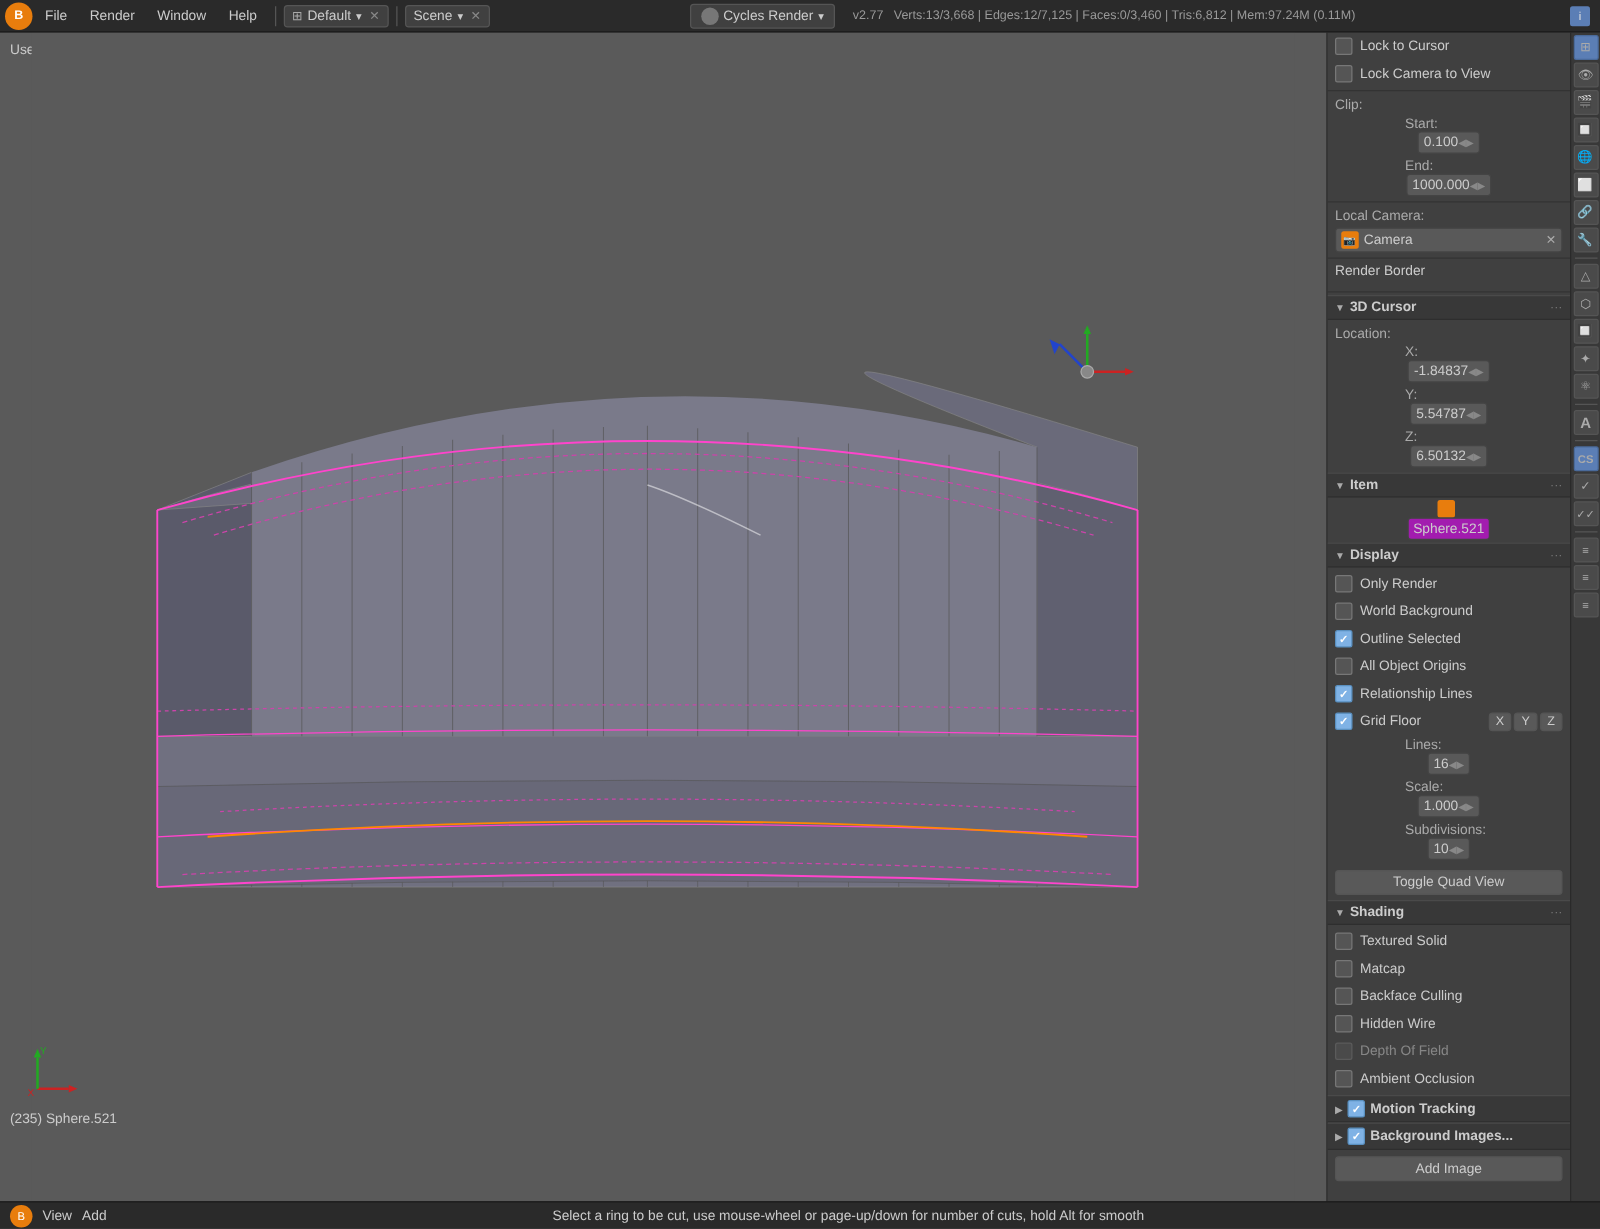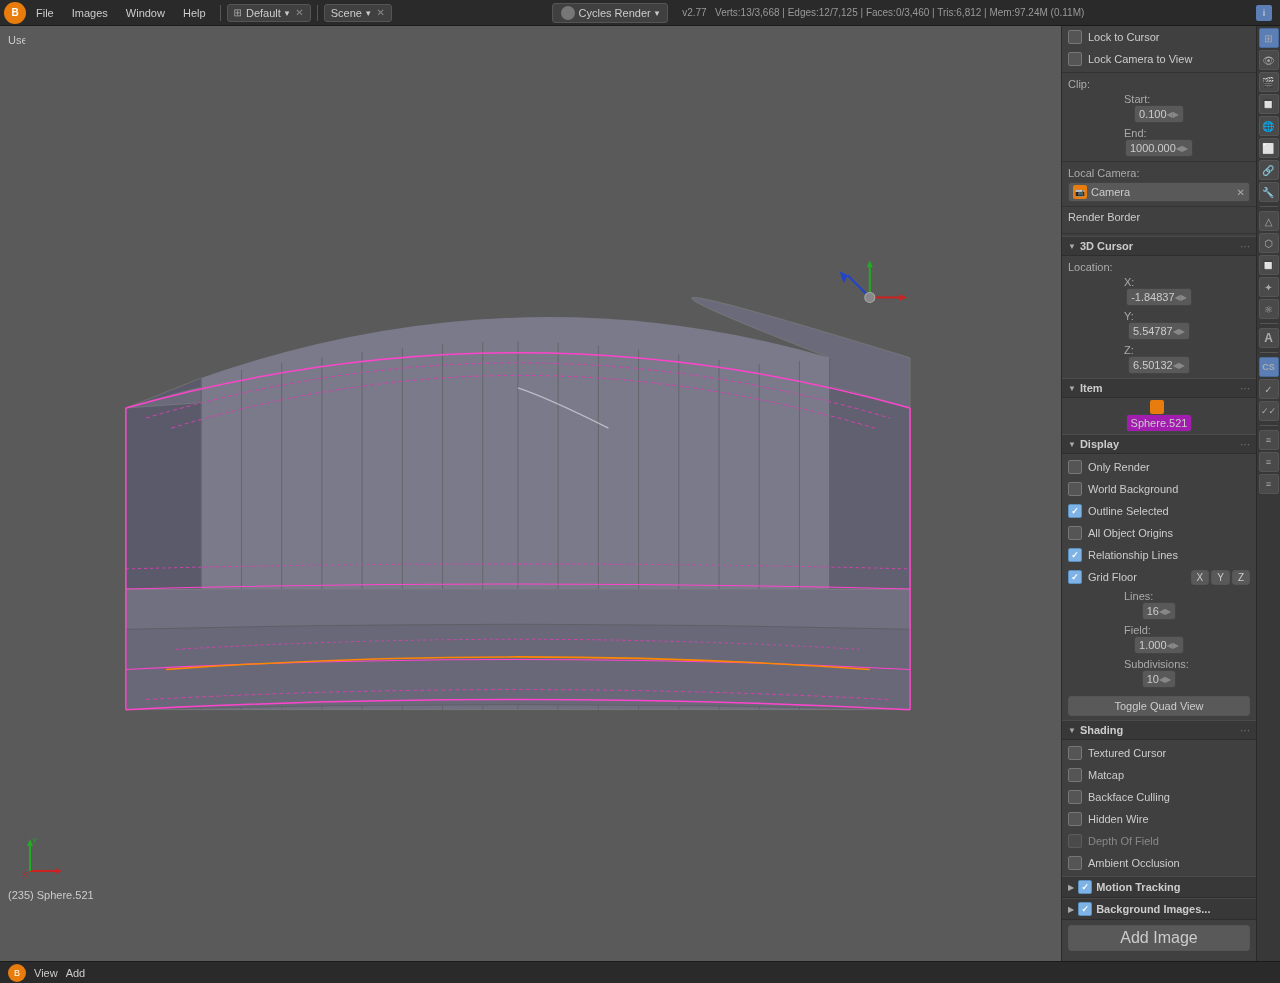--- a/index.html
+++ b/index.html
@@ -400,40 +400,40 @@
       background: #333;
       margin: 2px 0;
     }
 
     .add-image-btn {
       margin: 5px 6px;
       background: #595959;
       border: 1px solid #555;
       border-radius: 3px;
       color: #ccc;
-      font-size: 16px;
+      font-size: 11px;
       padding: 3px 8px;
       text-align: center;
       cursor: pointer;
       width: calc(100% - 12px);
     }
 
     .separator-line {
       height: 1px; background: #555; margin: 2px 0;
     }
 
   </style>
 </head>
 <body>
 
 <div class="top-bar">
   <div class="top-bar-left">
     <div class="blender-logo">B</div>
     <div class="menu-item">File</div>
-    <div class="menu-item">Images</div>
+    <div class="menu-item">Render</div>
     <div class="menu-item">Window</div>
     <div class="menu-item">Help</div>
     <div style="width:1px;height:16px;background:#555;margin:0 4px;"></div>
     <div class="screen-selector">
       <span style="font-size:10px;color:#aaa;">⊞</span>
       <span>Default</span>
       <span style="font-size:9px;">▾</span>
       <span style="font-size:10px;color:#888;margin-left:2px;">✕</span>
     </div>
     <div style="width:1px;height:16px;background:#555;margin:0 4px;"></div>
@@ -698,21 +698,21 @@
 
       <div class="input-row">
         <div class="input-label">Lines:</div>
         <div class="input-field">
           <span>16</span>
           <span class="arrow">◀▶</span>
         </div>
       </div>
 
       <div class="input-row">
-        <div class="input-label">Field:</div>
+        <div class="input-label">Scale:</div>
         <div class="input-field">
           <span>1.000</span>
           <span class="arrow">◀▶</span>
         </div>
       </div>
 
       <div class="input-row">
         <div class="input-label">Subdivisions:</div>
         <div class="input-field">
           <span>10</span>
@@ -725,21 +725,21 @@
 
     <div class="section-header">
       <span class="triangle">▼</span>
       <span class="title">Shading</span>
       <span class="dots">···</span>
     </div>
     <div class="section-content">
 
       <div class="section-row">
         <div class="checkbox"></div>
-        <span class="section-label">Textured Cursor</span>
+        <span class="section-label">Textured Solid</span>
       </div>
 
       <div class="section-row">
         <div class="checkbox"></div>
         <span class="section-label">Matcap</span>
       </div>
 
       <div class="section-row">
         <div class="checkbox"></div>
         <span class="section-label">Backface Culling</span>
@@ -804,13 +804,14 @@
     <div class="icon-strip-btn" style="font-size:9px;">≡</div>
   </div>
 </div>
 
 <div class="status-bar">
   <div class="status-bar-left">
     <div style="width:18px;height:18px;background:#e87d0d;border-radius:50%;display:flex;align-items:center;justify-content:center;font-size:9px;color:white;cursor:pointer;">B</div>
     <span style="cursor:pointer;color:#ccc;">View</span>
     <span style="cursor:pointer;color:#ccc;">Add</span>
   </div>
+  <span style="color:#ccc;flex:1;text-align:center;">Select a ring to be cut, use mouse-wheel or page-up/down for number of cuts, hold Alt for smooth</span>
 </div>
 
 </body></html>

